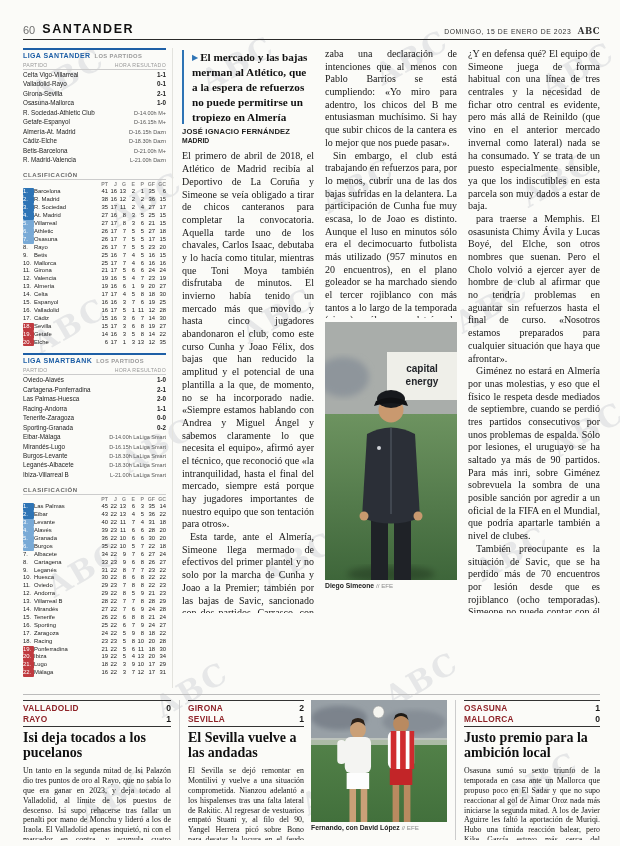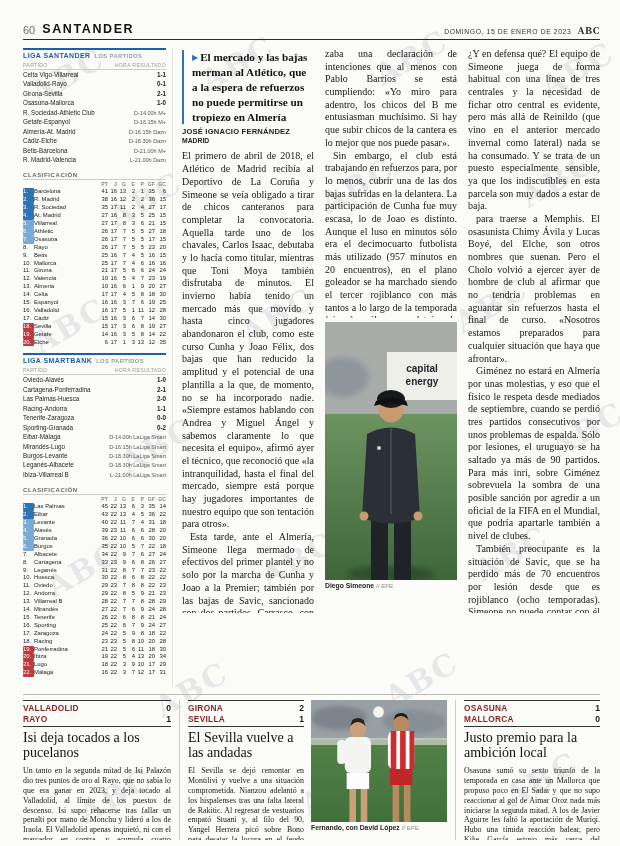--- a/index.html
+++ b/index.html
@@ -81,21 +81,21 @@
               height:146px;overflow:hidden}
   .b-block{overflow:hidden}
   .b-left{width:148px;flex:none}
   .b-mid{width:268px;flex:none;border-left:1px solid #ccc;padding-left:8px}
   .b-right{flex:1;border-left:1px solid #ccc;padding-left:8px}
   .scorebox{border-top:1px solid #333;border-bottom:1px solid #333;padding:2px 0;
             font-family:"Liberation Sans",sans-serif;margin-bottom:4px}
   .score-row{display:flex;justify-content:space-between;line-height:1.25}
   .score-row .sbteam{font-weight:bold;font-size:8.3px;letter-spacing:.3px;color:#8e2227}
   .score-row .goals{font-weight:bold;font-size:8.6px;color:#1a1a1a}
-  .b-headline{font-size:14px;font-weight:normal;line-height:1.07;color:#101010;margin:3px 0 5px;
+  .b-headline{font-size:14px;font-weight:bold;line-height:1.07;color:#101010;margin:3px 0 5px;
               font-family:"Liberation Serif",serif}
   .b-body{font-size:7.9px;line-height:1.24;text-align:justify;color:#161616}
   .mid-flex{display:flex;gap:7px}
   .mid-text{width:116px;flex:none}
   .mid-fig{flex:1}
   .mid-fig svg{display:block;width:100%;height:122px}
 </style>
 </head>
 <body>
 

